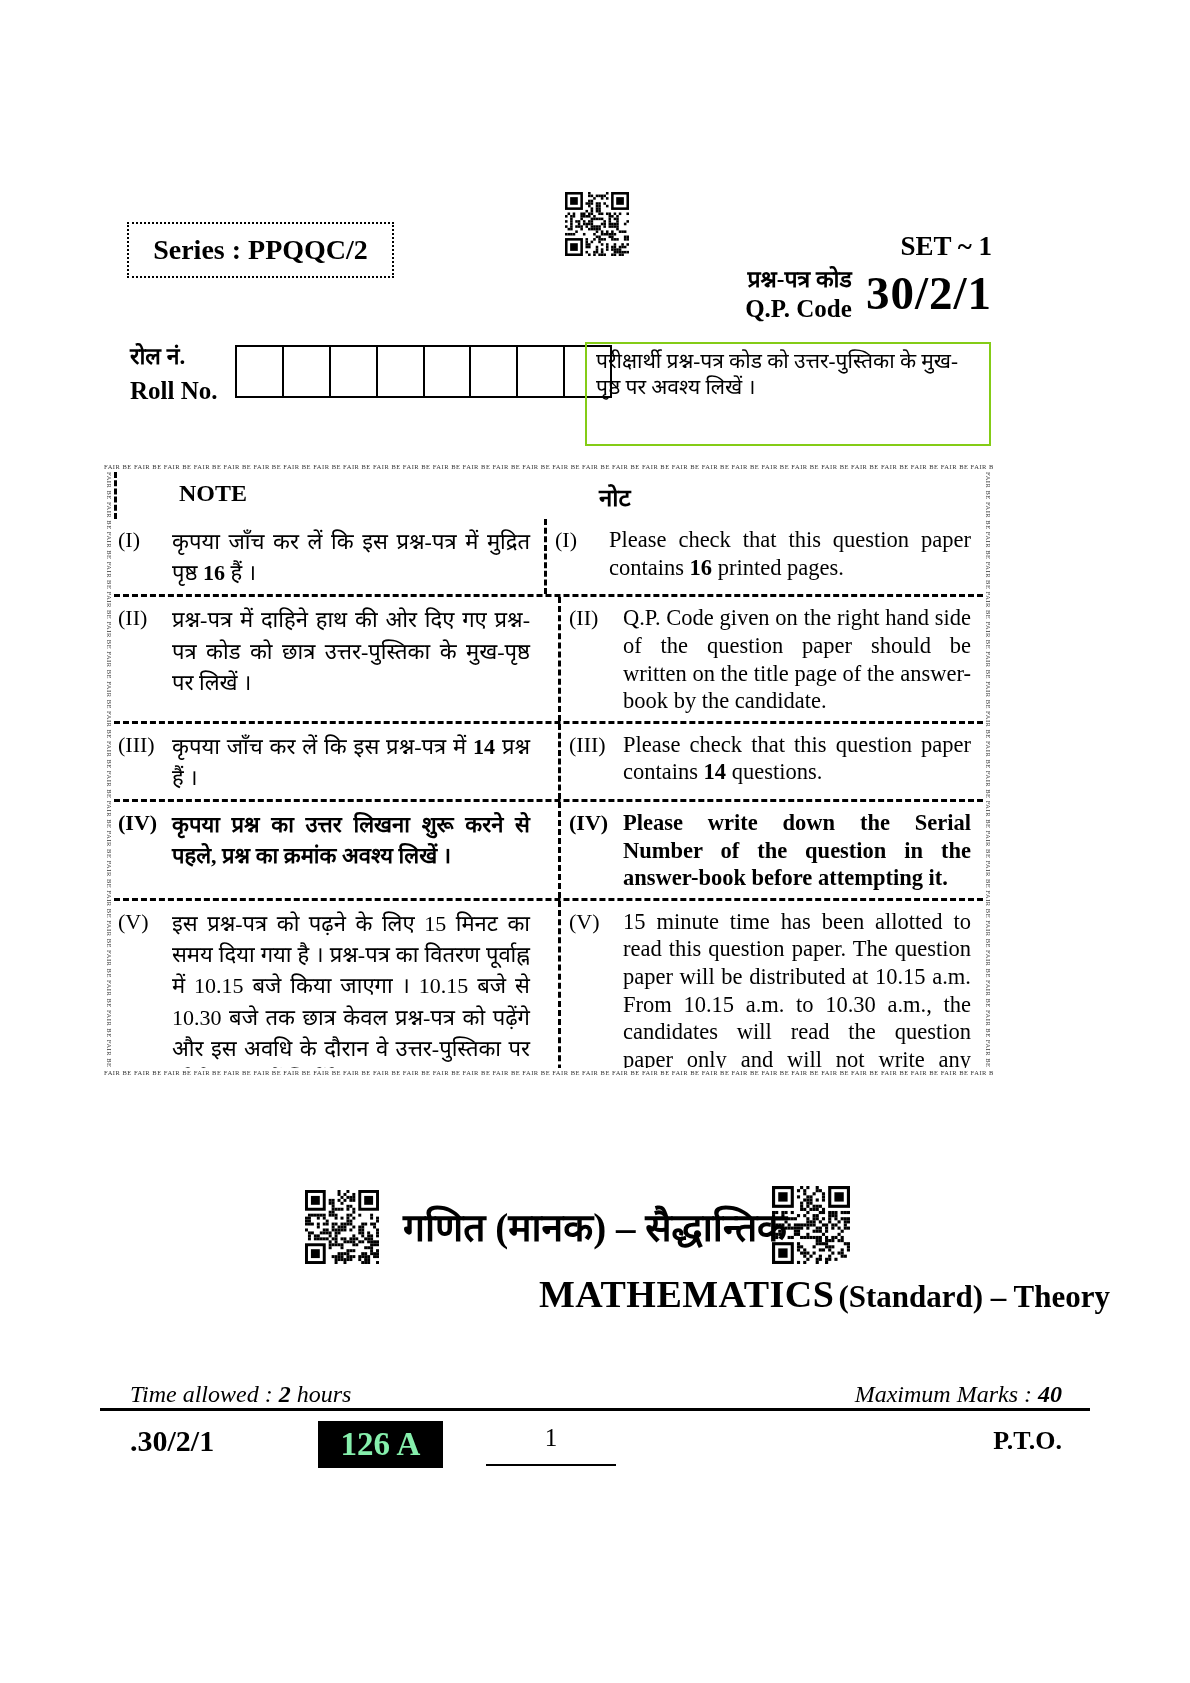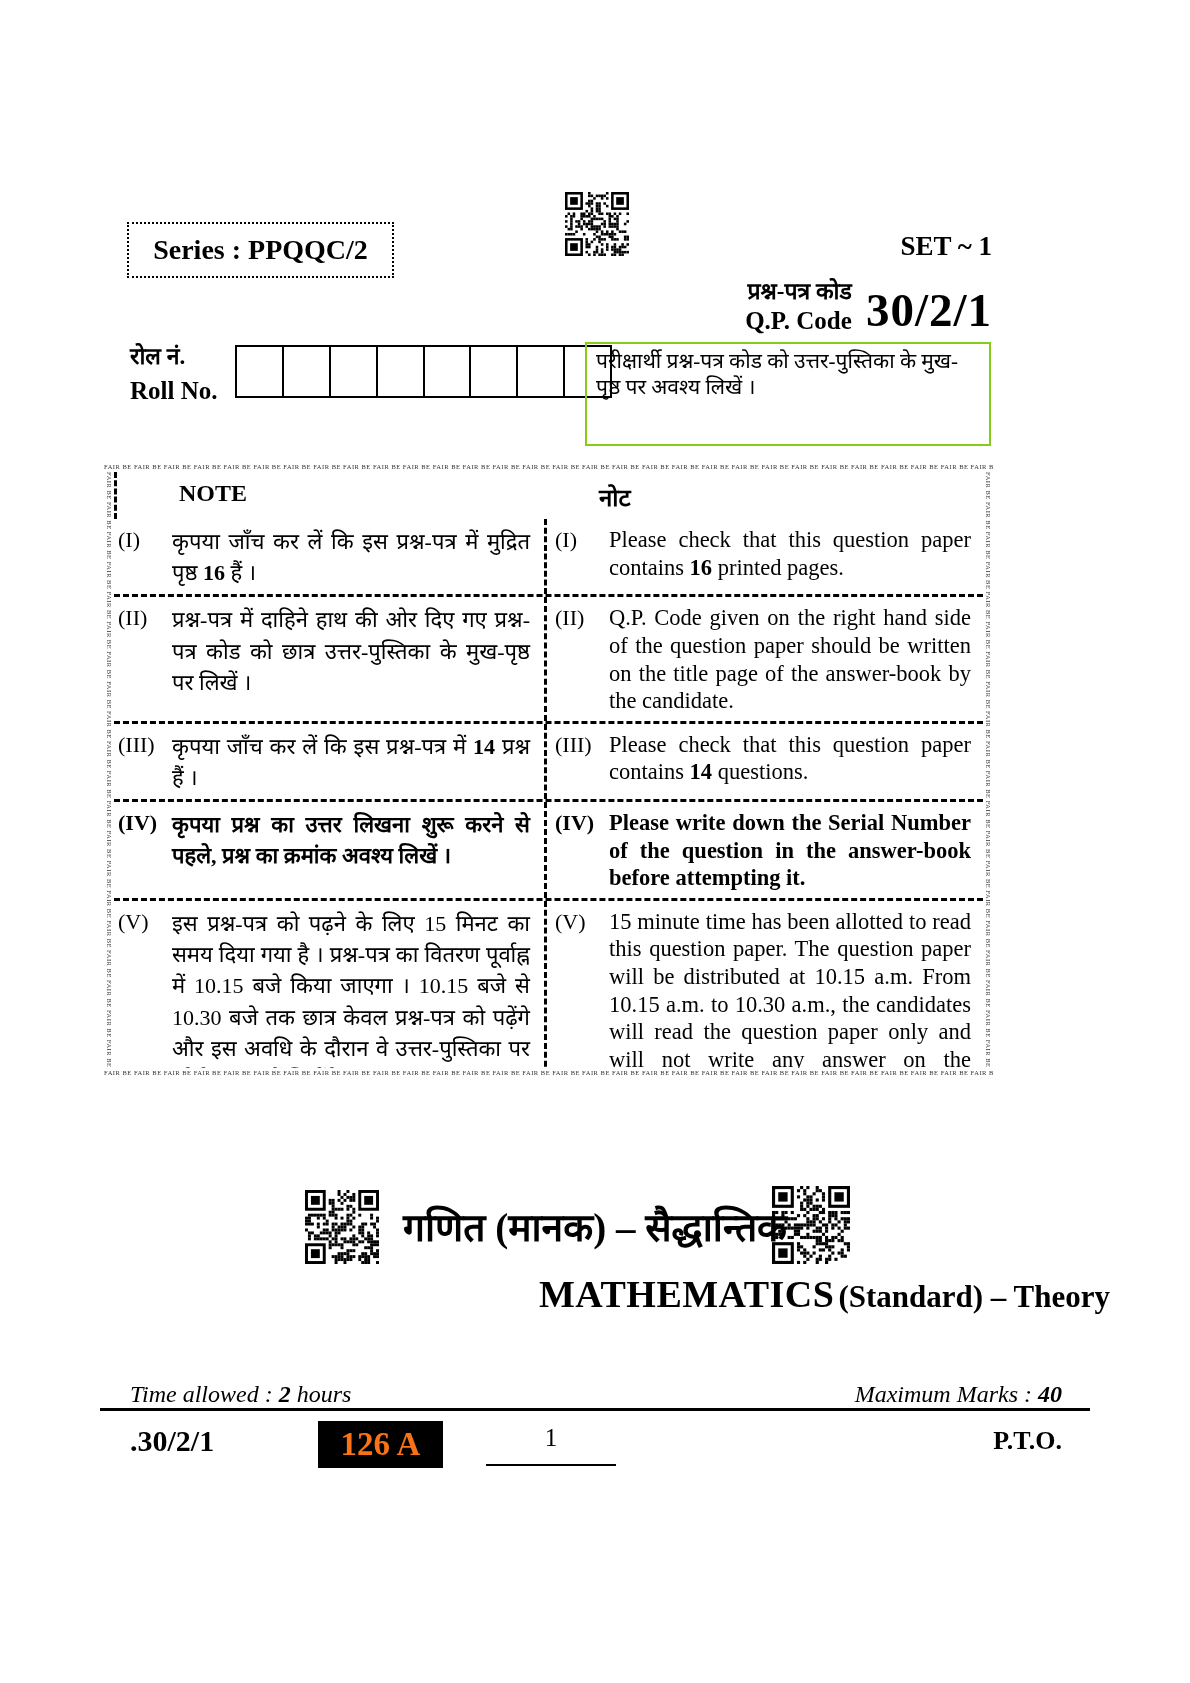--- a/index.html
+++ b/index.html
@@ -10,21 +10,21 @@
   .qr{position:absolute;}
   .qr svg{display:block;width:100%;height:100%;}
   #qr-top{left:565px;top:192px;width:64px;height:64px;}
   #qr-title-left{left:305px;top:1190px;width:74px;height:74px;}
   #qr-title-right{left:772px;top:1186px;width:78px;height:78px;}
 
   .series-box{position:absolute;left:127px;top:222px;width:263px;height:52px;
     border:2px dotted #000;display:flex;align-items:center;justify-content:center;
     font-weight:bold;font-size:28px;}
   .set-label{position:absolute;right:198px;top:231px;font-weight:bold;font-size:27px;}
-  .qp-block{position:absolute;right:198px;top:278px;display:flex;align-items:flex-end;gap:14px;}
+  .qp-block{position:absolute;right:198px;top:266px;display:flex;align-items:flex-start;gap:14px;}
   .qp-labels{text-align:right;font-weight:bold;line-height:1.22;}
   .qp-label-hi{font-size:23px;font-family:"Liberation Serif","DejaVu Sans",serif;}
   .qp-label-en{font-size:25px;}
   .qp-value{font-weight:bold;font-size:47px;letter-spacing:1px;}
 
   
   .roll-labels{position:absolute;left:130px;top:340px;font-weight:bold;line-height:1.45;}
   .roll-label-hi{font-size:23px;font-family:"Liberation Serif","DejaVu Sans",serif;}
   .roll-label-en{font-size:25px;}
   .roll-boxes{position:absolute;left:235px;top:345px;width:377px;height:53px;
@@ -40,21 +40,21 @@
   .note-wrap{position:absolute;left:104px;top:462px;width:889px;height:616px;box-sizing:border-box;}
   .sec{position:absolute;overflow:hidden;color:#333;font-family:"Liberation Serif","DejaVu Serif",serif;
        font-size:6.5px;line-height:10px;white-space:nowrap;letter-spacing:.5px;}
   .sec.top{left:0;top:0;width:100%;height:10px;}
   .sec.bottom{left:0;bottom:0;width:100%;height:10px;}
   .sec.left{left:0;top:10px;width:10px;height:596px;writing-mode:vertical-rl;}
   .sec.right{right:0;top:10px;width:10px;height:596px;writing-mode:vertical-rl;}
   .note-inner{position:absolute;left:10px;top:10px;width:869px;height:596px;overflow:hidden;}
 
   .nrow{display:grid;grid-template-columns:430px 1fr;box-sizing:border-box;}
-  .nrow + .nrow{border-top:3px dashed #000;}
+  .nrow + .nrow{border-top:3px dashed #000;gap:14px;}
   .ncell{box-sizing:border-box;padding:7px 8px 6px 4px;display:grid;grid-template-columns:54px 1fr;}
   .ncell.en-col{border-left:3px dashed #000;padding-left:8px;}
   .num{font-size:22px;line-height:1.25;}
   .txt{text-align:justify;}
   .txt.hi{font-size:22px;line-height:1.42;padding-right:6px;
           font-family:"Liberation Serif","DejaVu Sans",serif;}
   .txt.en{font-size:22.5px;line-height:1.225;padding-right:4px;}
   .nrow.bold .txt,.nrow.bold .num{font-weight:bold;}
   .nrow.header-row{font-weight:bold;}
   .nrow.header-row .hcell{padding:8px 0 6px 55px;font-size:24px;box-sizing:border-box;}
@@ -70,21 +70,21 @@
   
   .meta-row{position:absolute;left:130px;right:128px;display:flex;justify-content:space-between;
     font-style:italic;font-size:24px;}
   .meta-hi-row{top:1336px;font-family:"Liberation Serif","DejaVu Sans",serif;}
   .meta-en-row{top:1381px;}
 
   
   .footer-rule{position:absolute;left:100px;top:1408px;width:990px;height:3px;background:#000;}
   .footer-code{position:absolute;left:130px;top:1424px;font-weight:bold;font-size:30px;}
   .footer-batch{position:absolute;left:318px;top:1421px;width:125px;height:47px;background:#000;
-    color:#f97316;font-weight:bold;font-size:33px;display:flex;align-items:center;justify-content:center;}
+    color:#86efac;font-weight:bold;font-size:33px;display:flex;align-items:center;justify-content:center;}
   .page-num{position:absolute;left:486px;top:1424px;width:130px;text-align:center;font-size:25px;}
   .page-num-line{position:absolute;left:486px;top:1464px;width:130px;height:2px;background:#000;}
   .pto{position:absolute;right:128px;top:1426px;font-weight:bold;font-size:26px;}
 </style>
 </head>
 <body>
 
 <div class="page">
 
   <div class="qr" id="qr-top">

